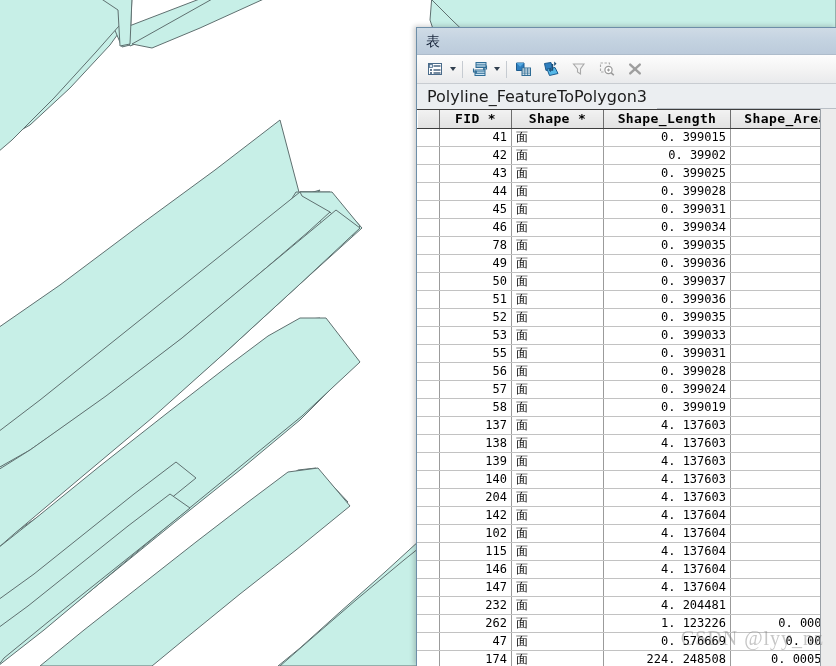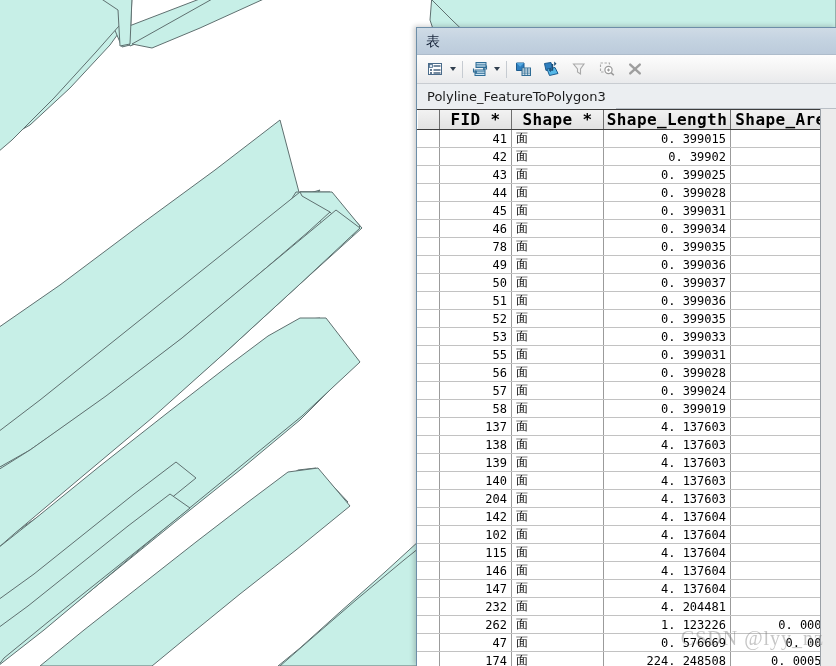--- a/index.html
+++ b/index.html
@@ -80,21 +80,21 @@
     height:25px;
     background:#ebeef1;
     border-bottom:1px solid #b9bfc6;
     display:flex;align-items:center;
     flex:0 0 auto;
     box-sizing:border-box;
   }
   #tab-strip .tab{
     height:25px;display:flex;align-items:center;
     padding:0 10px;
-    font-size:13px;color:#1c1c1c;
+    font-size:16px;color:#1c1c1c;
     font-family:"DejaVu Sans","Liberation Sans",sans-serif;
     background:#ebeef1;
   }
 
   
   #grid-area{
     flex:1 1 auto;position:relative;overflow:hidden;
     background:#ffffff;
     display:flex;
   }
@@ -115,21 +115,21 @@
     font-family:"DejaVu Sans Mono","Liberation Mono",monospace;
     font-size:12px;
   }
   table.grid th{
     height:18px;
     background:linear-gradient(to bottom,#f2f2f2 0%,#e2e2e2 100%);
     border-right:1px solid #6e6e6e;
     border-bottom:1px solid #3d3d3d;
     font-weight:bold;
     color:#000;
-    font-size:16px;
+    font-size:13px;
     letter-spacing:.4px;
     box-sizing:border-box;
     padding:0;
   }
   table.grid th.sel-h{
     background:linear-gradient(to bottom,#f2f2f2 0%,#e2e2e2 100%);
     border-right:1px solid #6e6e6e;
   }
   table.grid td{
     height:18px;

